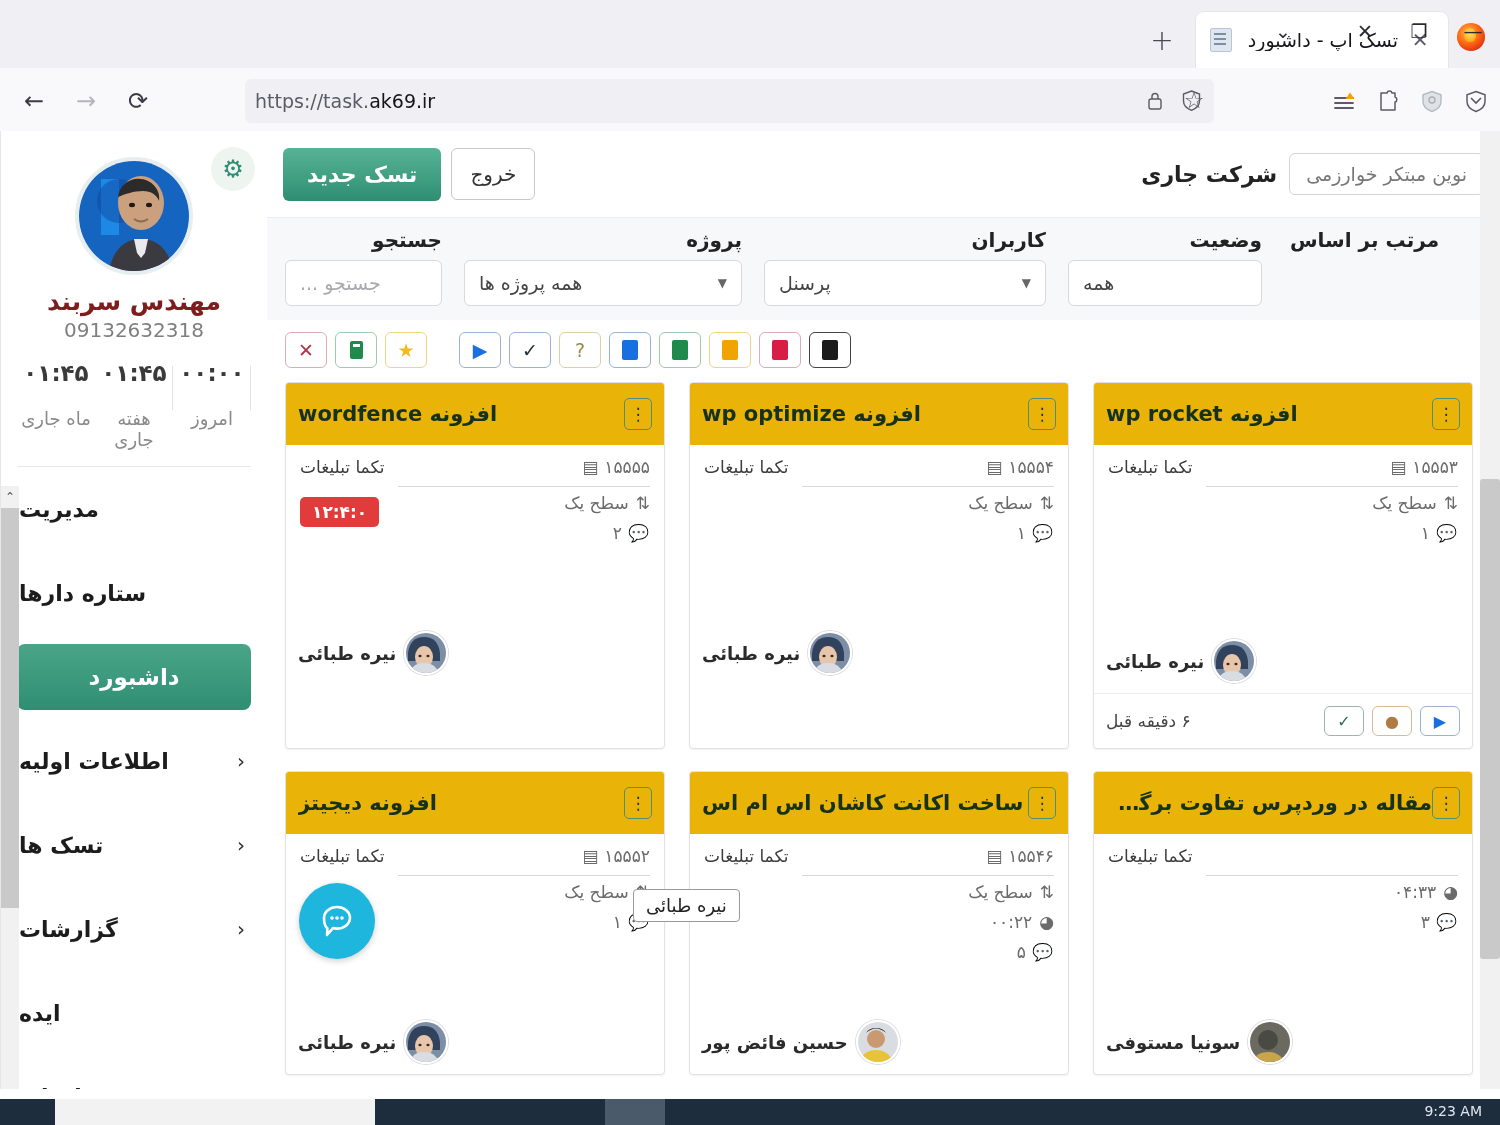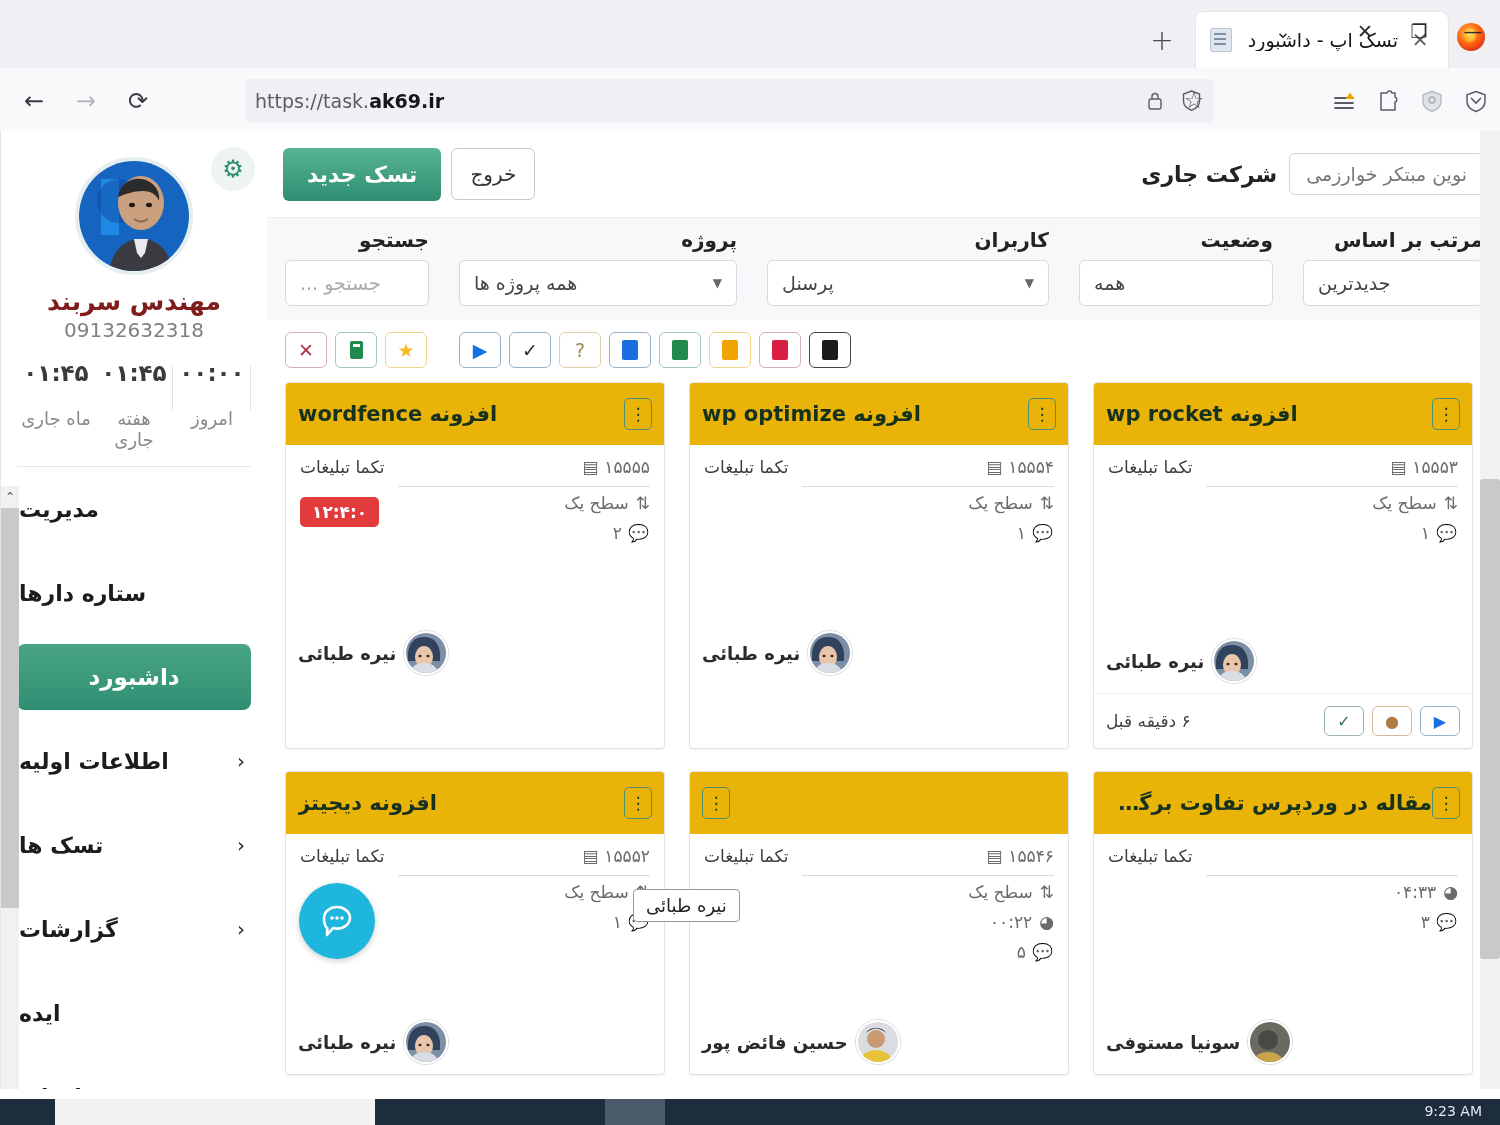--- a/index.html
+++ b/index.html
@@ -51,21 +51,21 @@
   .navbtn.dim { color: #b5b5bc; }
 
   .urlbar {
     position:absolute; left: 245px; right: 286px; height: 44px; background: #f0f0f4;
     border-radius: 6px; display:flex; flex-direction: row; align-items:center; padding: 0 10px; gap: 10px;
   }
   .url-ico { width:26px; height:26px; display:flex; align-items:center; justify-content:center;
      color:#5b5b66; flex:0 0 auto; }
   .url-text { flex:1 1 auto; direction:ltr; text-align:left; font-size:19px; color:#5b5b66;
      font-family:"DejaVu Sans","Liberation Sans",sans-serif; }
-  .url-text b { color:#15141a; font-weight:700; }
+  .url-text b { color:#15141a; font-weight:400; }
   .star { position:absolute; left: 1173px; top: 11px; width: 42px; height:42px;
      display:flex; align-items:center; justify-content:center; font-size:23px; color:#5b5b66; }
   .right-icons { position:absolute; left: 1325px; top: 0; height:66px; display:flex; align-items:center; gap: 6px;}
   .ri { width:38px; height:38px; display:flex; align-items:center; justify-content:center;
      color:#5b5b66; position:relative; }
 
   
   .page { position:absolute; top:131px; left:0; width:1500px; height: 968px; background:#fff;
      display:flex; flex-direction: row; }
 
@@ -78,30 +78,30 @@
   .company-label { font-size: 22px; font-weight:700; color:#222; }
   .company-box { border:1px solid #d5d5d5; border-radius:6px; padding: 9px 16px; font-size:19px;
      color:#777; background:#fff; }
   .topbar-left { display:flex; flex-direction:row-reverse; align-items:center; gap: 10px; }
   .btn-new { background: linear-gradient(180deg,#57b394,#2f8e72); color:#fff; border:none; border-radius:6px;
      padding: 14px 24px; font-size: 22px; font-weight:700; font-family:inherit; }
   .btn-exit { background:#fff; color:#333; border:1px solid #c9c9c9; border-radius:6px;
      padding: 13px 18px; font-size: 20px; font-family:inherit; }
 
   .filters { background:#f7f8fa; padding: 10px 18px 14px; border-top:1px solid #ececf0; }
-  .filter-row { display:flex; flex-direction: row-reverse; gap: 30px; }
+  .filter-row { display:flex; flex-direction: row-reverse; gap: 22px; }
   .fgroup { display:flex; flex-direction:column; }
   .fgroup label { font-size: 20px; font-weight:700; color:#222; text-align:right; margin-bottom: 8px;
      padding-left: 6px; }
   .fctl { height: 46px; background:#fff; border:1px solid #d8d8de; border-radius:6px;
      display:flex; flex-direction:row-reverse; align-items:center; padding: 0 14px; font-size:19px;
      color:#444; justify-content: space-between; }
   .fctl.ph { color:#a9a9b0; }
   .caret { font-size:12px; color:#666; }
-  .w-search { width: 144px; } .w-proj { width: 278px; } .w-users { width: 282px; }
+  .w-search { width: 157px; } .w-proj { width: 278px; } .w-users { width: 282px; }
   .w-status { width: 194px; } .w-sort { width: 180px; }
 
   .chipbar { display:flex; flex-direction:row-reverse; gap: 8px; padding: 12px 18px 10px;
      background:#fff; align-items:center; }
   .chip { width: 42px; height: 36px; border-radius:6px; border:1px solid #ccc; background:#fff;
      display:flex; align-items:center; justify-content:center; font-size:19px; }
   .chip.gap { margin-right: 24px; }
   .sq { width: 16px; height: 20px; border-radius:2px; display:block; }
 
   
@@ -301,23 +301,20 @@
               </div>
             </div>
             <div class="fgroup">
               <label>وضعیت</label>
               <div class="fctl w-status">
                 <span>همه</span>
               </div>
             </div>
             <div class="fgroup">
               <label>مرتب بر اساس</label>
-              <div class="fctl w-sort">
-                <span>جدیدترین</span>
-              </div>
             </div>
           </div>
       </div>
 
       <div class="chipbar" id="chipbar">
           <div class="chip" style="border-color: rgb(217, 174, 181);">
             <span style="color: rgb(176, 58, 72);">✕</span>
           </div>
           <div class="chip" style="border-color: rgb(159, 203, 176);">
             <svg width="15" height="20" viewBox="0 0 15 20">
@@ -499,20 +496,21 @@
                     <ellipse cx="22" cy="24" rx="9" ry="11" fill="#e8c6ab"></ellipse>
                     <ellipse cx="18" cy="23" rx="1.6" ry="1.3" fill="#3a2a1e"></ellipse>
                     <ellipse cx="26" cy="23" rx="1.6" ry="1.3" fill="#3a2a1e"></ellipse>
                     <path d="M6 44c2-10 8-14 16-14s14 4 16 14z" fill="#d8dde4"></path>
                   </svg></span>
               </div>
             </div>
           </div>
           <div class="card">
             <div class="card-head">
+              <div class="card-title">ساخت اکانت کاشان اس ام اس</div>
               <div class="kebab">⋮</div>
             </div>
             <div class="card-body">
               <div class="row1">
                 <span class="proj">تکما تبلیغات</span>
                 <span class="idwrap">
                   <span>▤</span>
                   <span>۱۵۵۴۶</span>
                 </span>
               </div>

